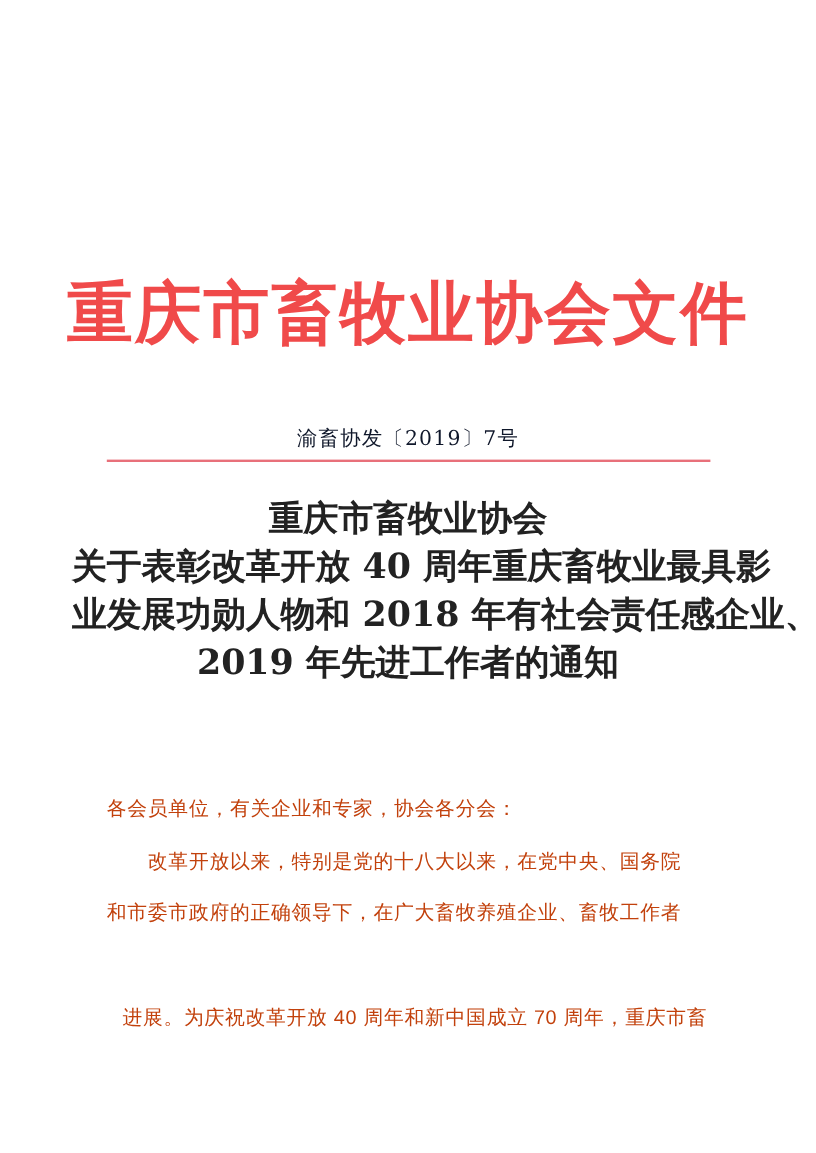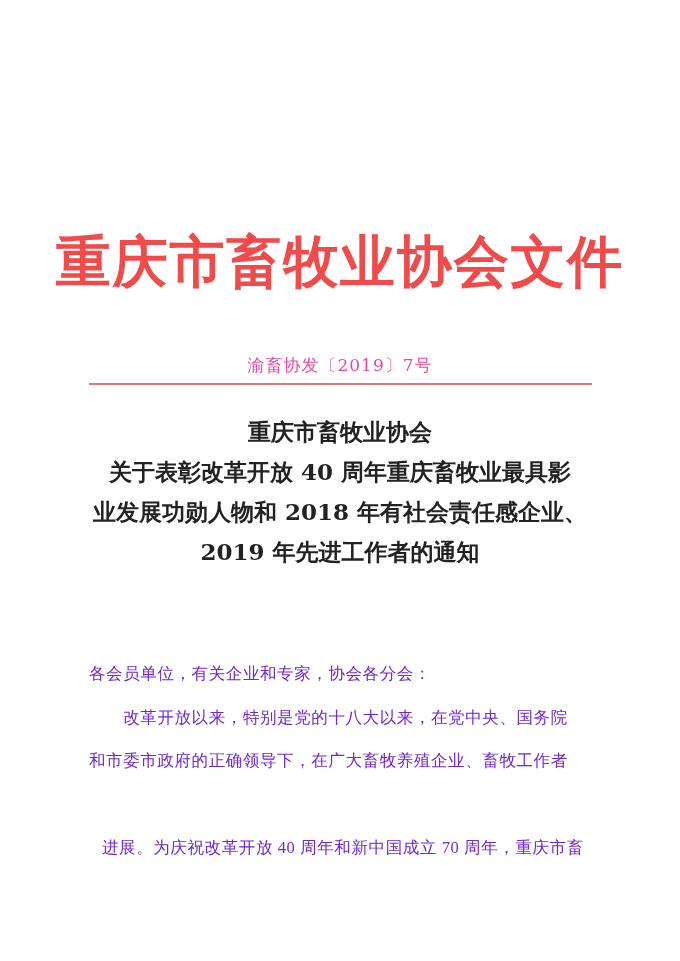--- a/index.html
+++ b/index.html
@@ -36,53 +36,53 @@
       transform: scaleX(0.98);
     }
     .doc-number {
       position: absolute;
       left: 0;
       width: 680px;
       top: 354px;
       text-align: center;
       font-family: "DejaVu Serif", serif;
       font-size: 17px;
-      color: #ec4899;
+      color: #0f172a;
       letter-spacing: 1px;
     }
     .red-rule {
       position: absolute;
       left: 89px;
       top: 383px;
       width: 503px;
       height: 2px;
     }
     .title-block {
       position: absolute;
       left: 60px;
       width: 560px;
       top: 412px;
       text-align: center;
       font-family: "DejaVu Serif", serif;
       font-weight: bold;
-      font-size: 23px;
+      font-size: 29px;
       line-height: 40px;
       color: #222222;
     }
     .title-line {
       display: block;
       white-space: nowrap;
     }
     .body-text {
       position: absolute;
       left: 89px;
       width: 505px;
-      font-family: Liberation Serif, serif;
+      font-family: Liberation Sans, sans-serif;
       font-size: 16.5px;
-      color: #6d28d9;
+      color: #c2410c;
       white-space: nowrap;
       letter-spacing: 0.6px;
     }
     .salutation { top: 663px; }
     .para-line { }
   </style>
 </head>
 <body>
 
 <div class="page">

